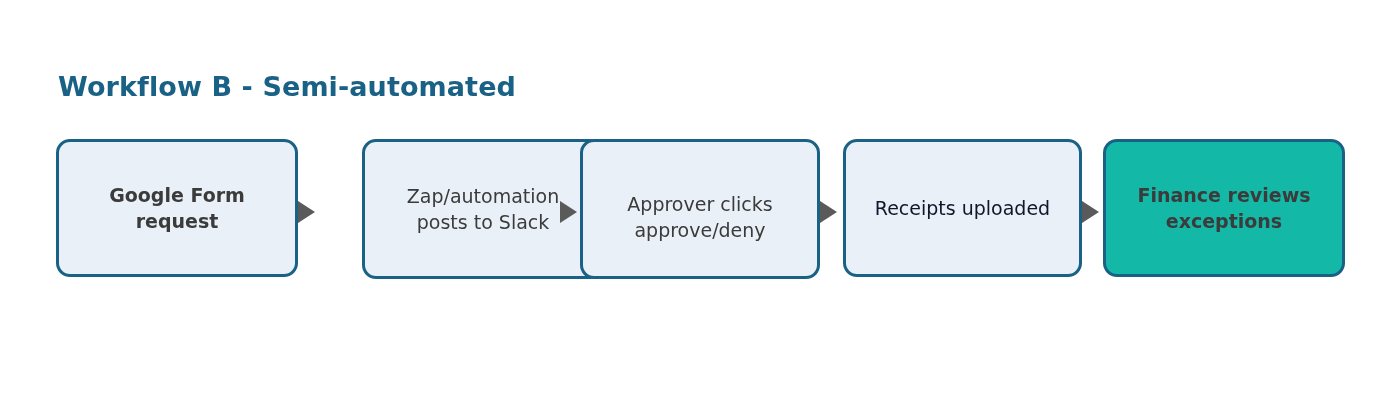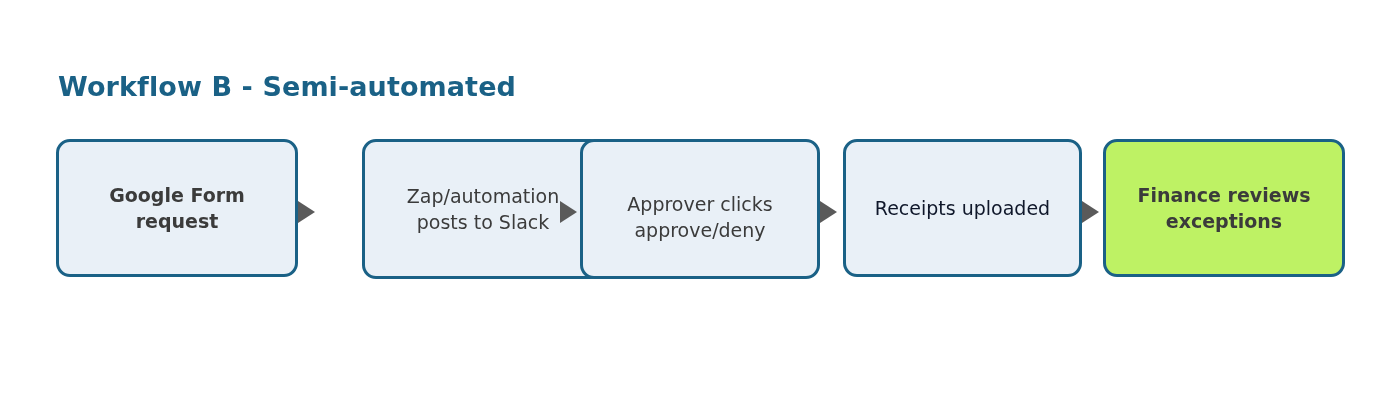--- a/index.html
+++ b/index.html
@@ -111,19 +111,19 @@
     </div>
 
     <div class="arrow" id="arr-2" style="left: 820px; top: 62px; border-left-color: rgb(90, 90, 90);"></div>
 
     <div class="node" id="box-node-4" style="left: 843px; top: 0px; width: 239px; height: 138px; background: rgb(233, 240, 247); border-color: rgb(26, 97, 134);">
       <span class="node-label" style="color: #0f172a;">Receipts uploaded</span>
     </div>
 
     <div class="arrow" id="arr-3" style="left: 1082px; top: 62px; border-left-color: rgb(90, 90, 90);"></div>
 
-    <div class="node" id="box-node-5" style="left: 1103px; top: 0px; width: 242px; height: 138px; background: #bef264; border-color: rgb(26, 97, 134);">
+    <div class="node" id="box-node-5" style="left: 1103px; top: 0px; width: 242px; height: 138px; background: #14b8a6; border-color: rgb(26, 97, 134);">
       <span class="node-label bold" style="color: rgb(59, 59, 59);">Finance reviews
 exceptions</span>
     </div>
 
   </div>
 </div>
 
 </body></html>

